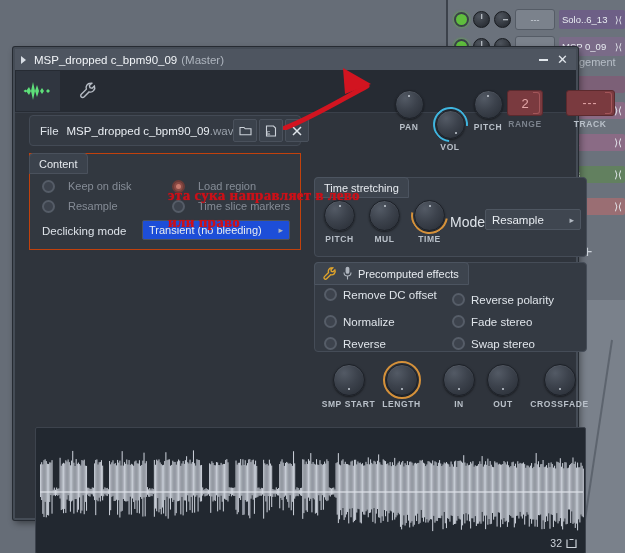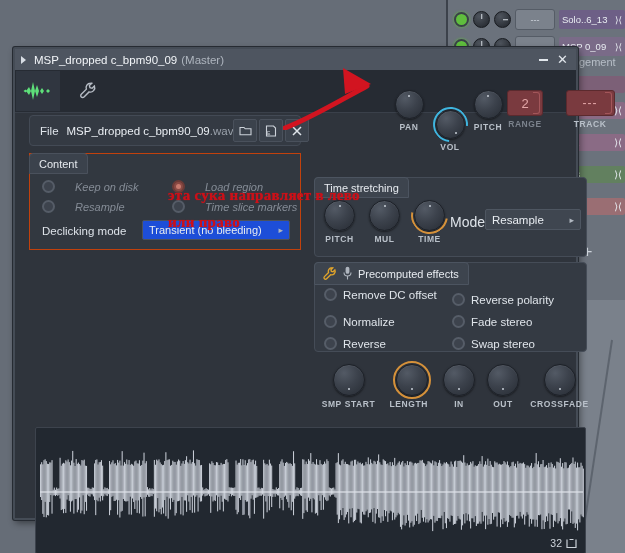--- a/index.html
+++ b/index.html
@@ -170,21 +170,21 @@
 
   #content-group{
     position:absolute;left:7px;top:38px;width:272px;height:97px;
     background:#323840;border:1px solid #c2410c;border-radius:0;box-sizing:border-box;
   }
   #content-tab{
     position:absolute;left:-1px;top:-1px;height:19px;
     background:#3b424c;border:1px solid #4a515c;border-radius:4px 4px 0 0;
     color:#e6eaef;font-size:11px;padding:0 9px;display:flex;align-items:center;
   }
-  .radio-row{position:absolute;display:flex;align-items:center;gap:20px;font-style:italic;}
+  .radio-row{position:absolute;display:flex;gap:13px;}
   .radio{
     width:13px;height:13px;border-radius:50%;
     background:#3d434d;border:2px solid #555c67;box-sizing:border-box;
     position:relative;flex:0 0 auto;
   }
   .radio.on{background:#8b4a44;border-color:#6d3b37;}
   .radio.on::after{
     content:"";position:absolute;left:2px;top:2px;width:5px;height:5px;border-radius:50%;
     background:#c87a6e;
   }
@@ -516,21 +516,21 @@
     </div>
   </div>
 
   <div id="bottom-knobs">
     <div class="knobcol" style="width:53px;">
       <div class="knob" style="width:30px;height:30px;">
           <span class="tick"></span>
         </div>
       <span class="knoblabel">SMP START</span>
     </div>
-    <div class="knobcol" style="width:53px;align-items:flex-end;">
+    <div class="knobcol" style="width:53px;">
       <div class="knob" style="width:30px;height:30px;">
         <span class="ring orange"></span>
         <span class="tick"></span>
       </div>
       <span class="knoblabel">LENGTH</span>
     </div>
     <div class="knobcol" style="width:44px;margin-left:9px;">
       <div class="knob" style="width:30px;height:30px;">
           <span class="tick"></span>
         </div>

